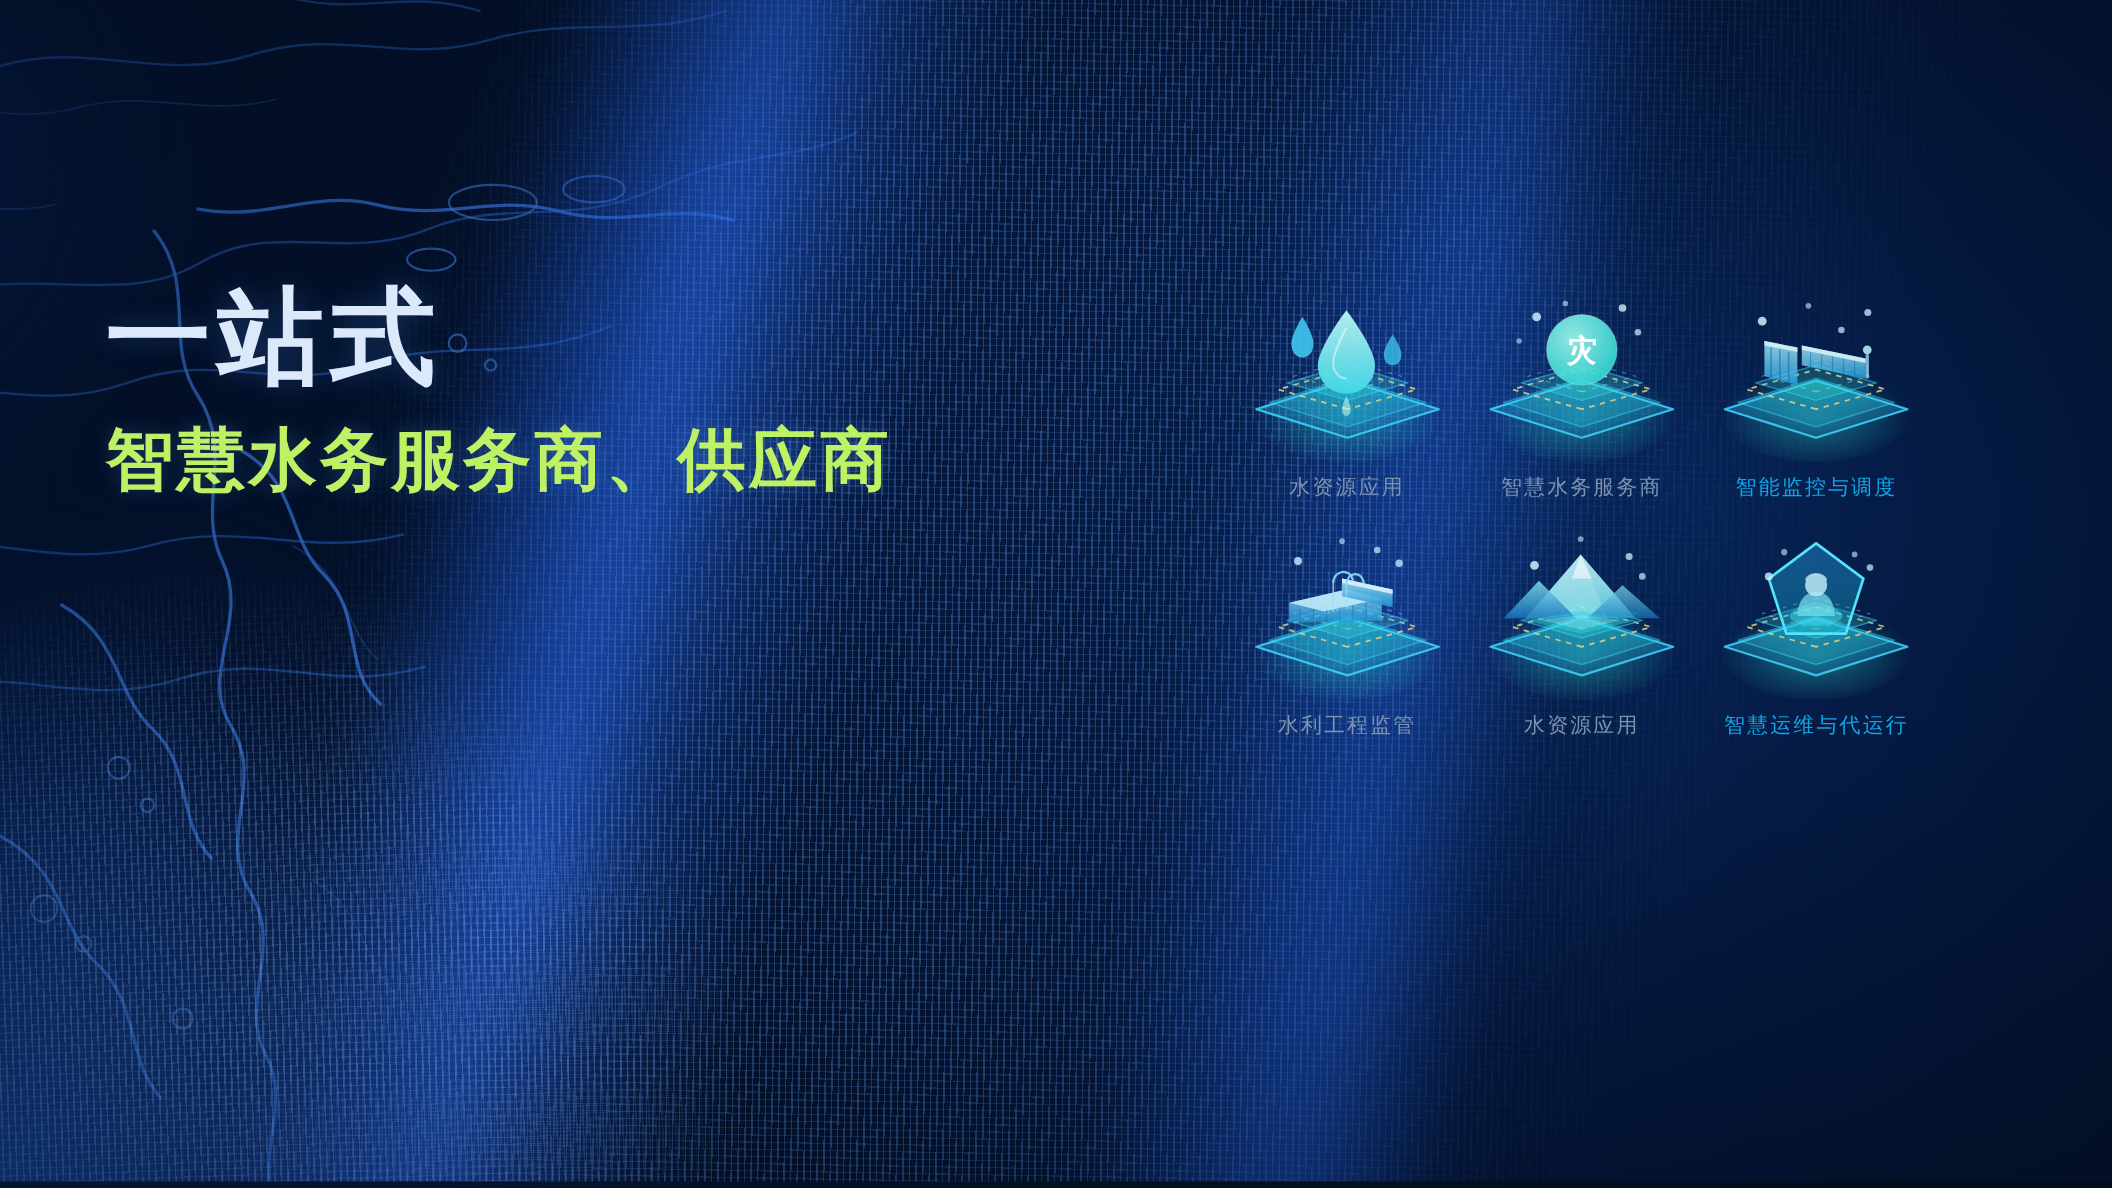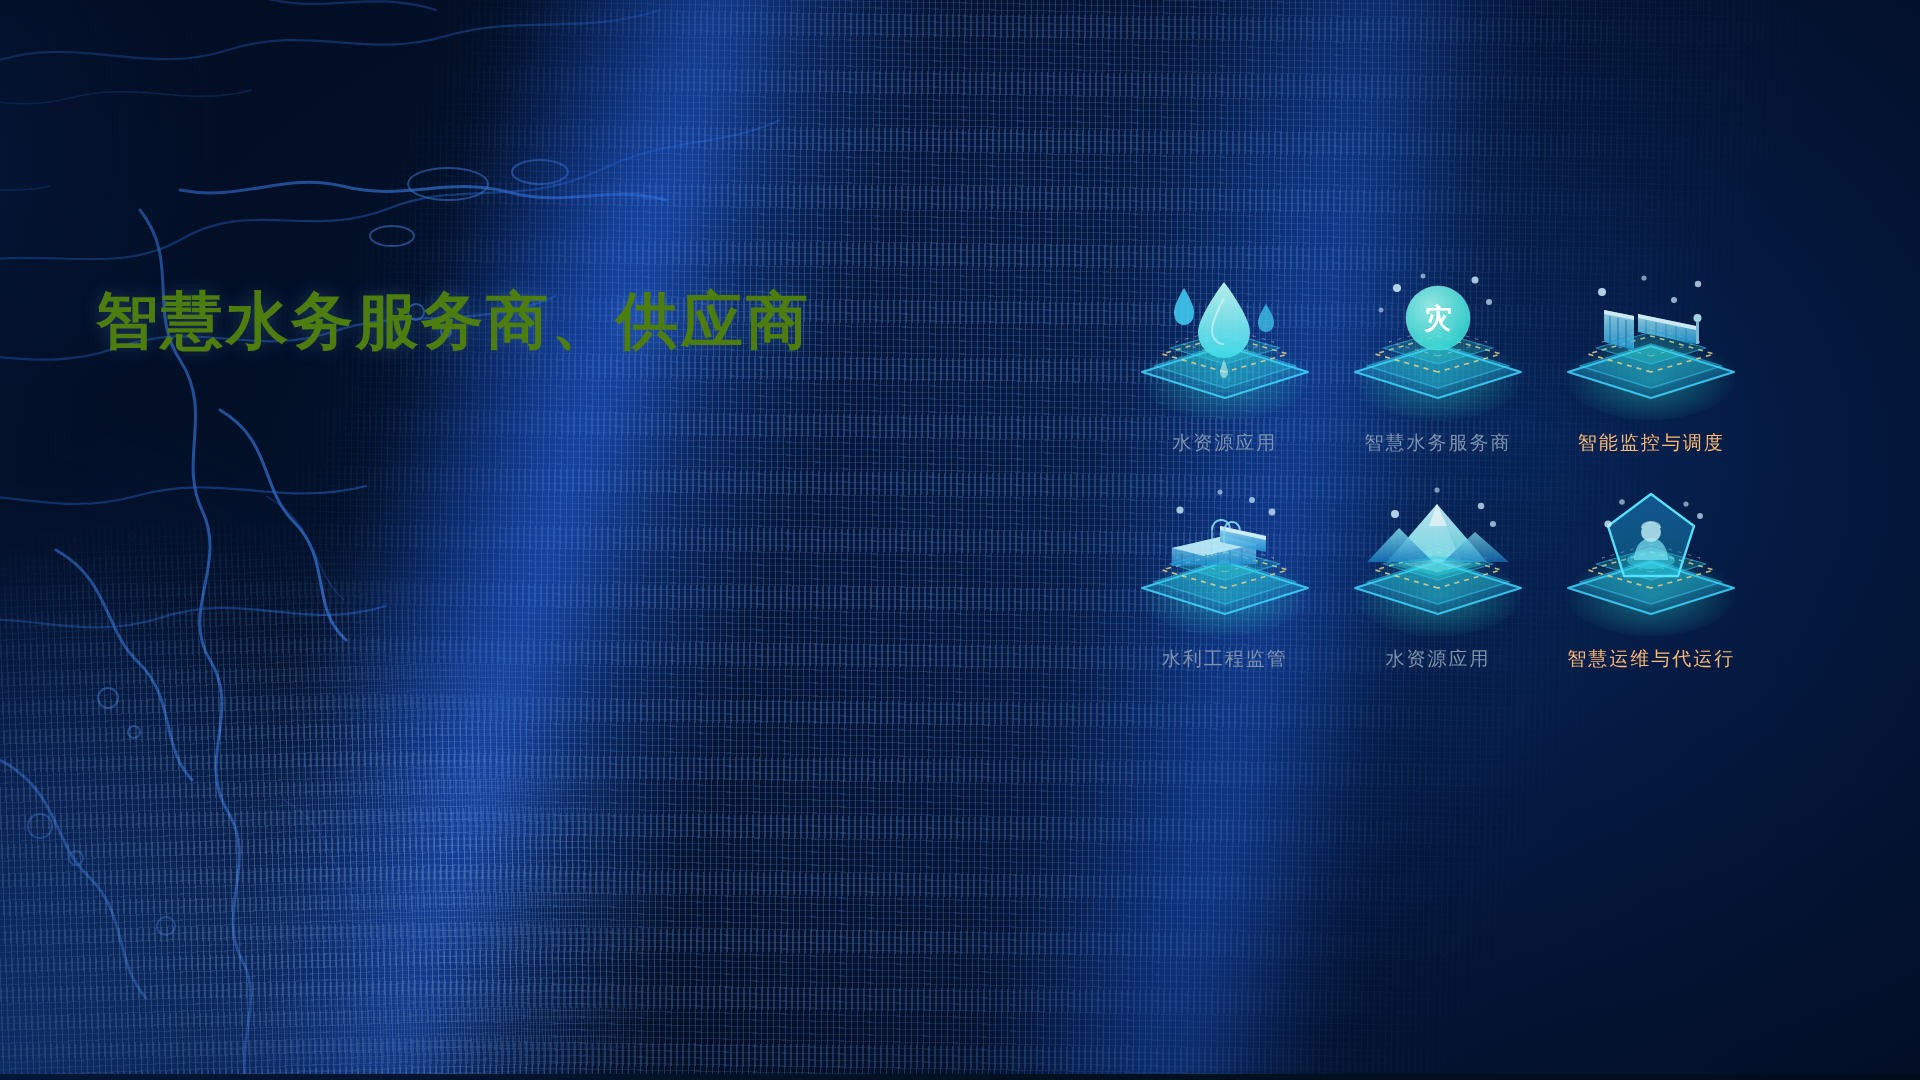--- a/index.html
+++ b/index.html
@@ -103,21 +103,21 @@
   
   .headline{ position:absolute; left:96px; top:258px; width:820px; }
   .title-main{
     font-size:96px; line-height:1.02; font-weight:700;
     color:#dce9fb; letter-spacing:6px;
     text-shadow:0 0 26px rgba(80,150,255,.28);
   }
   .title-sub{
     margin-top:28px;
     font-size:62px; line-height:1.12; font-weight:700;
-    color:#4d7c0f; letter-spacing:3px;
+    color:#bef264; letter-spacing:3px;
     text-shadow:0 0 18px rgba(110,175,255,.25);
     white-space:nowrap;
   }
 
   
   .grid{
     position:absolute; left:1118px; top:268px;
     width:640px;
     display:grid;
     grid-template-columns:repeat(3,1fr);
@@ -127,21 +127,21 @@
   .cell{ display:flex; flex-direction:column; align-items:center; }
   .art{ width:210px; height:160px; position:relative; }
   .art svg{ position:absolute; inset:0; width:100%; height:100%; overflow:visible; }
   .cap{
     margin-top:2px;
     font-size:19px; letter-spacing:2px;
     color:#7d93ae;
     white-space:nowrap;
     font-family:Liberation Serif, serif;
   }
-  .cell:nth-child(3) .cap, .cell:nth-child(6) .cap{ color:#fdba74;text-align:right; }
+  .cell:nth-child(3) .cap, .cell:nth-child(6) .cap{ color:#0ea5e9;text-align:right; }
 </style>
 </head>
 <body>
 
 <div class="bg-root">
   <div class="bg-base"></div>
   <div class="bg-leftglow"></div>
 
   <svg class="bg-veins" viewBox="0 0 900 1180">
     <g stroke="#2a6bd6" stroke-opacity="0.55" stroke-width="2.2" fill="none" stroke-linecap="round">
@@ -182,20 +182,21 @@
 
   <div class="bg-band"></div>
   <div class="bg-band2"></div>
   <div class="bg-mesh"></div>
   <div class="bg-mesh-bl"></div>
   <div class="bg-vig"></div>
   <div class="bg-bottomline"></div>
 </div>
 
 <div class="headline">
+  <div class="title-main">一站式</div>
   <div class="title-sub">智慧水务服务商、供应商</div>
 </div>
 
 <div class="grid">
 
   <div class="cell">
     <div class="art">
       <svg viewBox="0 0 210 160">
         <defs>
           <linearGradient id="plateA" x1="0" y1="0" x2="0" y2="1">

